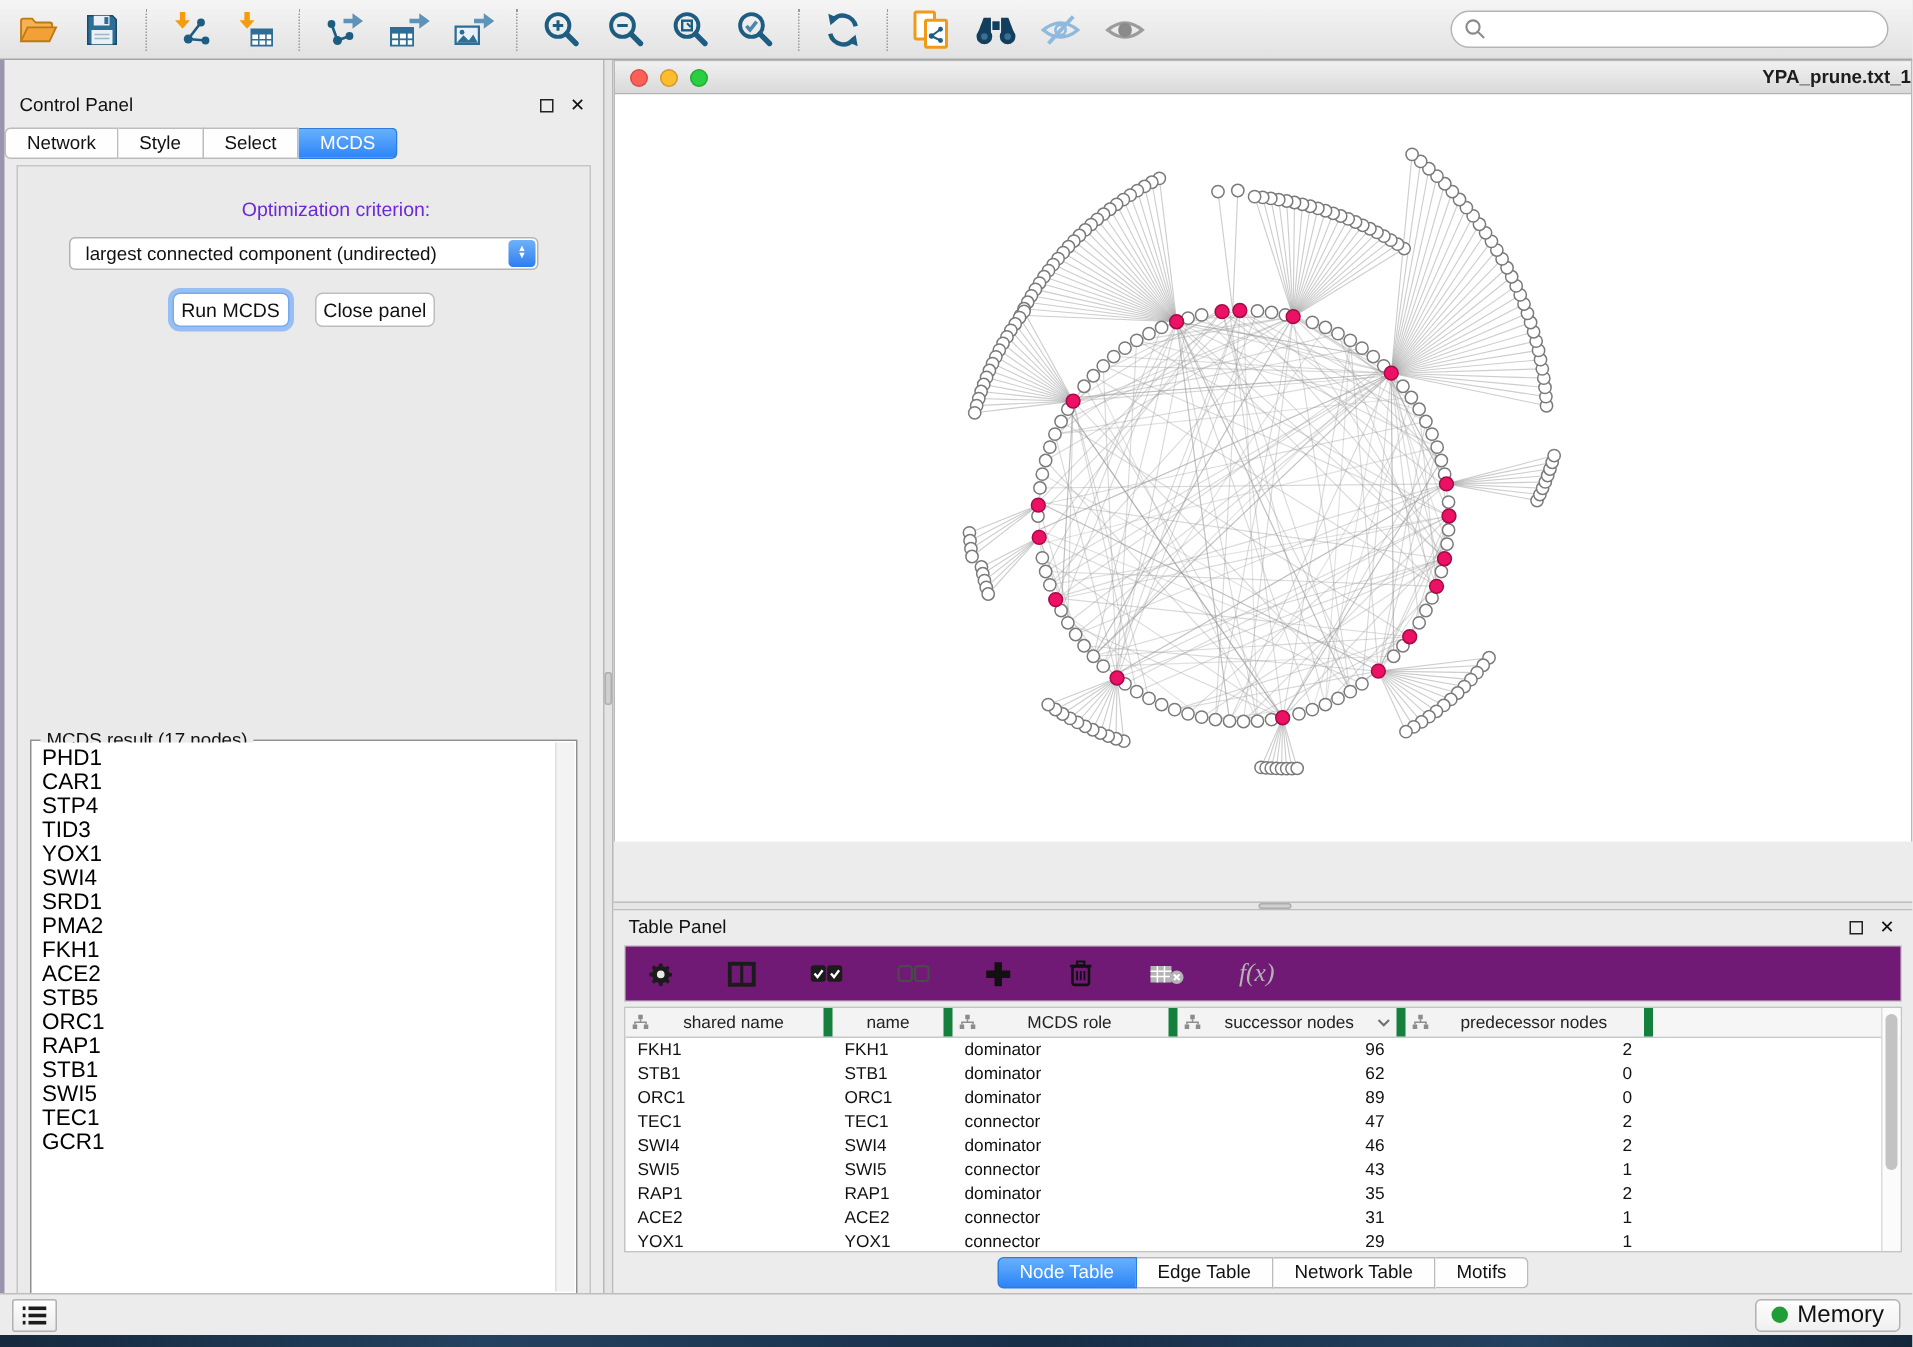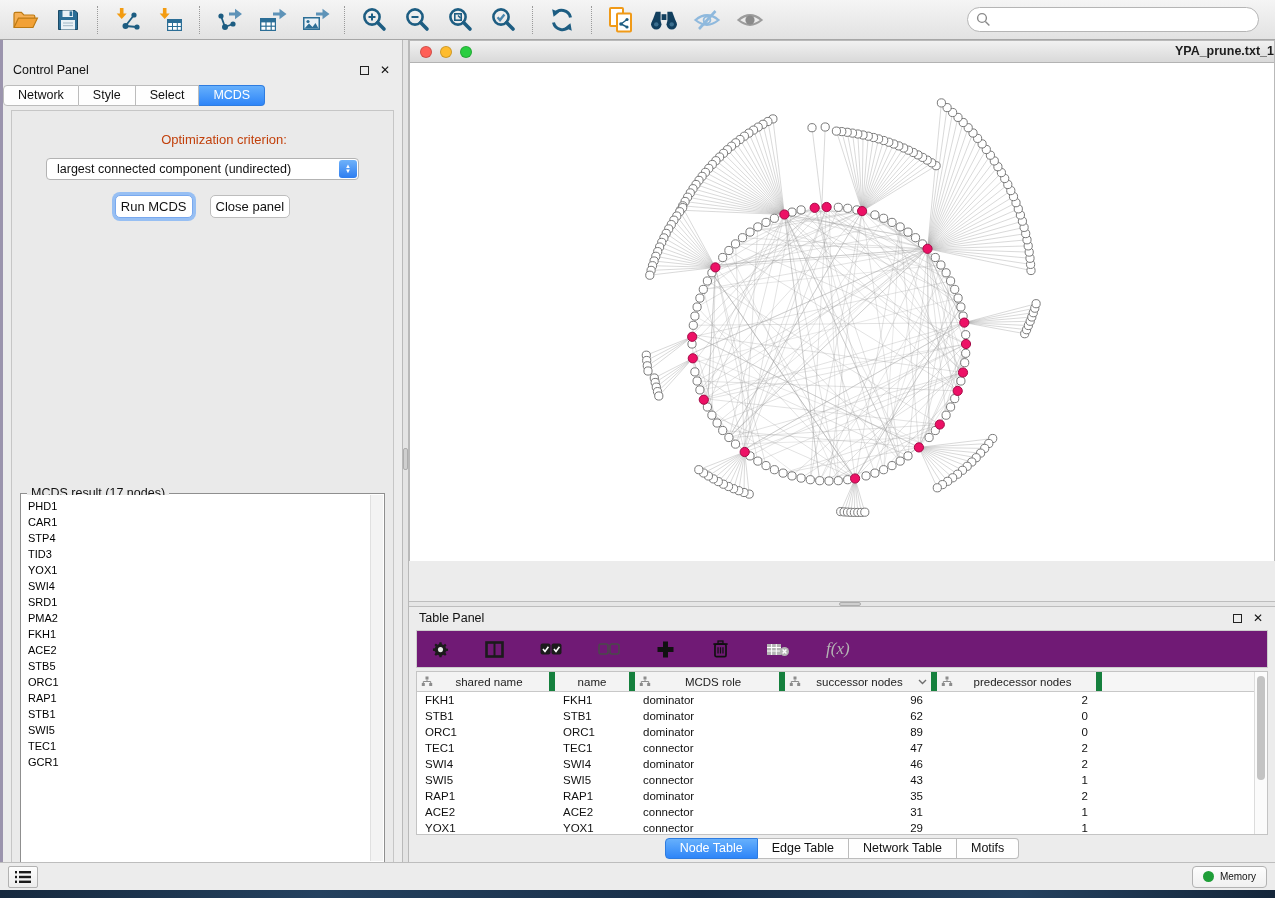--- a/index.html
+++ b/index.html
@@ -27,37 +27,37 @@
   .float-glyph{width:9px;height:9px;border:1.6px solid #222;display:inline-block;}
   .close-glyph{font-weight:800;font-size:12px;color:#111;line-height:9px;}
   .cp-tabs{display:flex;justify-content:flex-start;position:relative;z-index:2;margin-top:1px;}
   .tab{height:21px;line-height:19px;padding:0 14px;background:#fefefe;border:1px solid #bcbcbc;border-left:none;
     font-size:12.5px;color:#111;}
   .tab:first-child{border-left:1px solid #bcbcbc;border-radius:4px 0 0 4px;}
   .tab:last-child{border-radius:0 4px 4px 0;}
   .tab.active{background:linear-gradient(#66b0fc,#2e85f8);border-color:#2e7ce0;color:#fff;}
   #cp-content{position:absolute;top:54px;left:11px;right:8px;bottom:6px;border:1px solid #c6c6c6;
     background:#eaeaea;display:flex;flex-direction:column;align-items:center;}
-  #opt-label{margin-top:21px;font-size:13px;color:#c2410c;margin-left:43px;}
+  #opt-label{margin-top:21px;font-size:13px;color:#6d28d9;margin-left:43px;}
   #criterion-select{margin-top:11px;width:313px;height:22px;background:#fff;border:1px solid #b3b3b3;
     border-radius:4px;position:relative;font-size:12.5px;line-height:20px;padding-left:10px;color:#111;}
   #criterion-stepper{position:absolute;right:1px;top:1px;width:18px;height:18px;border-radius:3px;
     background:linear-gradient(#6fb2fa,#2d7df0);display:flex;flex-direction:column;align-items:center;
     justify-content:center;color:#fff;}
   #criterion-stepper span{font-size:6px;line-height:5px;}
   .btn-row{margin-top:15px;display:flex;gap:17px;}
   .btn{background:#fff;border:1px solid #bdbdbd;border-radius:5px;font-size:13px;height:23px;
     padding:0 5px;line-height:21px;color:#111;}
   .btn.focused{box-shadow:0 0 0 3px rgba(106,168,248,.65);border-color:#79a9ef;}
   #cp-spacer{flex:1;}
   #result-group{width:calc(100% - 16px);margin:0 8px 8px 8px;height:370px;border:1px solid #8f8f8f;
     position:relative;background:#fff;}
   #result-title{position:absolute;top:-8px;left:6px;background:#eaeaea;padding:0 4px;font-size:12.5px;color:#111;}
   #result-list{position:absolute;top:1px;left:1px;right:14px;bottom:1px;background:#fff;overflow:hidden;
-    padding:3px 0 0 6px;font-size:11px;line-height:16px;color:#000;}
+    padding:3px 0 0 6px;font-size:15px;line-height:16px;color:#000;}
   #result-scrollbar{position:absolute;top:1px;right:1px;bottom:1px;width:13px;background:#f3f3f3;
     border-left:1px solid #e0e0e0;}
 
   
   #vsplit{position:absolute;left:402px;top:0;width:7px;height:822px;background:#e4e4e4;
     border-left:1px solid #b9b9b9;border-right:1px solid #b9b9b9;}
   #vsplit .handle{position:absolute;top:408px;left:0px;width:5px;height:22px;background:#cfcfcf;
     border:1px solid #adadad;border-radius:2px;}
   #hsplit{position:absolute;left:409px;top:561px;width:866px;height:6px;background:#e6e6e6;
     border-top:1px solid #bdbdbd;border-bottom:1px solid #bdbdbd;}
@@ -94,21 +94,21 @@
   #tscroll{position:absolute;top:0;right:0;bottom:0;width:13px;background:#fbfbfb;border-left:1px solid #dcdcdc;}
   #tscroll .thumb{position:absolute;top:4px;left:2px;width:8px;height:104px;background:#c3c3c3;border-radius:4px;}
   #bottom-tabs{height:27px;display:flex;justify-content:center;align-items:center;flex:0 0 auto;}
 
   
   #statusbar{position:absolute;left:0;top:862px;width:1275px;height:28px;background:#ececec;
     border-top:1px solid #bdbdbd;display:flex;align-items:center;padding:0 8px;}
   #list-btn{width:30px;height:22px;border:1px solid #b2b2b2;background:linear-gradient(#fdfdfd,#ececec);
     display:flex;align-items:center;justify-content:center;border-radius:2px;}
   #memory-btn{margin-left:auto;height:22px;border:1px solid #b2b2b2;background:linear-gradient(#fdfdfd,#f0f0f0);
-    border-radius:4px;display:flex;align-items:center;gap:6px;padding:0 10px;font-size:10px;color:#111;}
+    border-radius:4px;display:flex;align-items:center;gap:6px;padding:0 10px;font-size:16px;color:#111;}
   #memory-dot{width:11px;height:11px;border-radius:50%;}
   #desktop-strip{position:absolute;left:0;top:890px;width:1275px;height:8px;
     background:linear-gradient(90deg,#16293e,#24415f 25%,#182e47 55%,#24415f 80%,#14263a);}
 </style>
 </head>
 <body>
 
 <div id="toolbar">
   <span class="tbicon">
     <svg width="27" height="24" viewBox="0 0 27 24">

